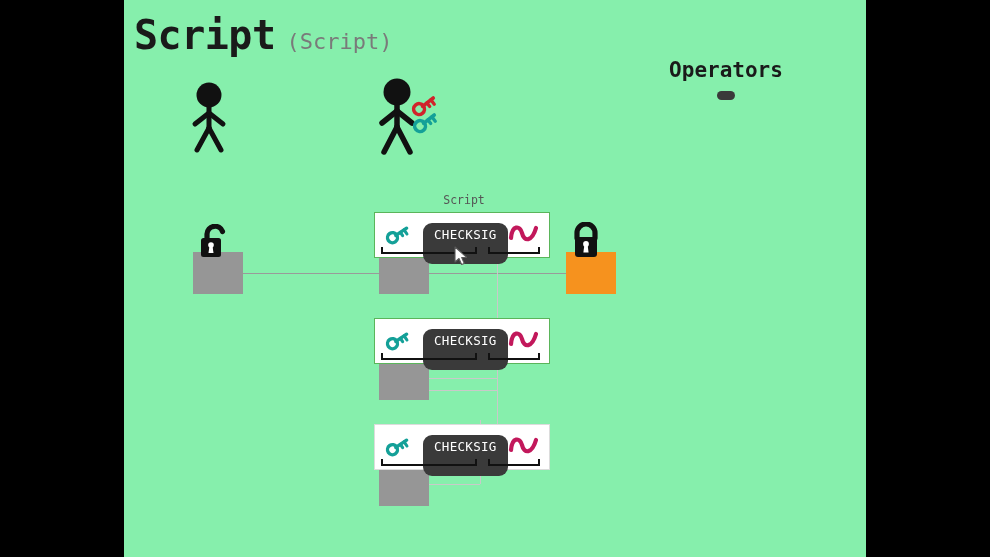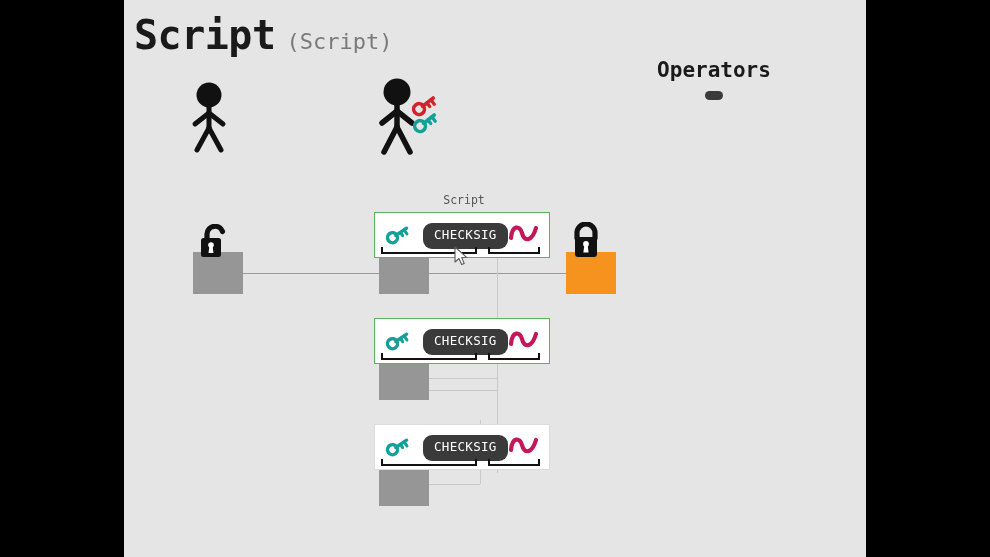--- a/index.html
+++ b/index.html
@@ -18,21 +18,21 @@
     width: 990px;
     height: 557px;
     background: #000000;
   }
   #canvas {
     position: absolute;
     left: 124px;
     top: 0px;
     width: 742px;
     height: 557px;
-    background: #e5e5e5;
+    background: #86efac;
     overflow: hidden;
   }
   .bar {
     position: absolute;
     top: 0;
     height: 557px;
     background: #000000;
   }
   #bar-left  { left: 0;   width: 124px; }
   #bar-right { left: 866px; width: 124px; }
@@ -55,21 +55,21 @@
   }
   #title-sub {
     font-family: "DejaVu Sans Mono", monospace;
     font-size: 22px;
     color: #7a7a7a;
   }
 
   
   #operators {
     position: absolute;
-    left: 480px;
+    left: 492px;
     top: 58px;
     width: 220px;
     text-align: center;
   }
   #operators-title {
     font-family: "DejaVu Sans Mono", monospace;
     font-size: 21px;
     font-weight: bold;
     color: #1a1a1a;
     letter-spacing: 0px;
@@ -88,21 +88,21 @@
     font-family: "DejaVu Sans Mono", monospace;
     font-size: 11px;
     letter-spacing: 0.3px;
     padding: 4px 9px 5px 9px;
     border-radius: 7px;
     line-height: 1;
     white-space: nowrap;
   }
   .opcode.big {
     font-size: 12.5px;
-    padding: 6px 11px 7px 11px;
+    padding: 6px 11px 22px 11px;
     border-radius: 9px;
   }
 
   
   .stick { position: absolute; }
   #stick-alice { left: 62px; top: 82px; }
   #stick-bob   { left: 250px; top: 78px; }
   #bob-keys    { position: absolute; left: 285px; top: 92px; }
 
   

